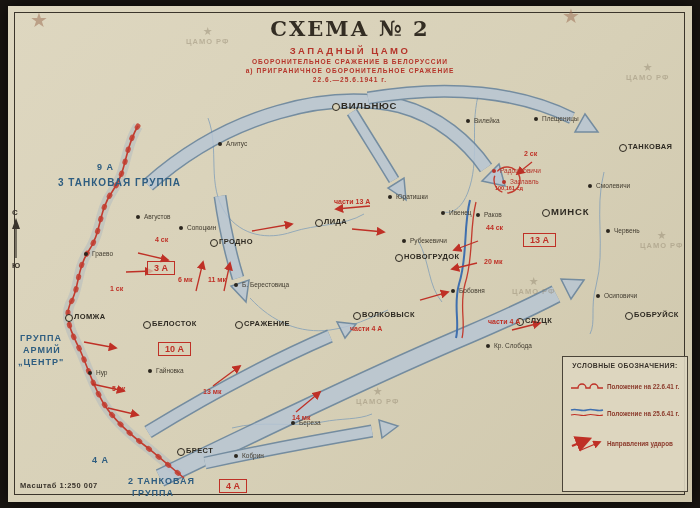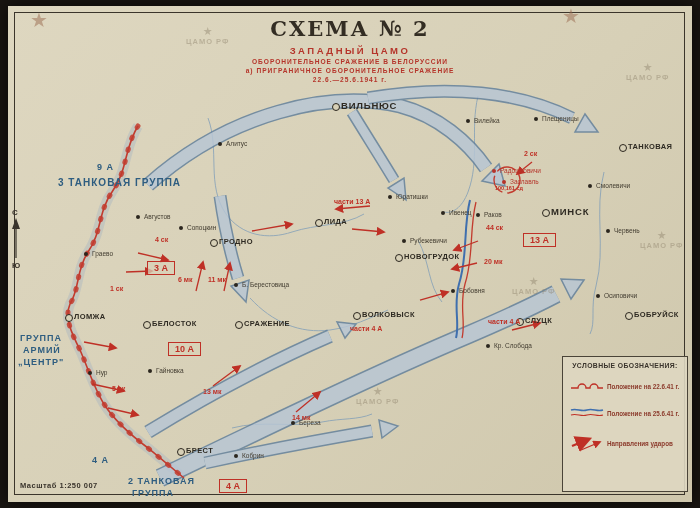--- a/index.html
+++ b/index.html
@@ -346,21 +346,21 @@
       <div class="sov" style="left: 292px; top: 417px; font-size: 7px;">14 мк</div>
       <div class="ger" style="left: 97px; top: 167px; font-size: 9px;">9 А</div>
       <div class="ger" style="left: 58px; top: 182px; font-size: 10px;">3 ТАНКОВАЯ ГРУППА</div>
       <div class="ger" style="left: 20px; top: 338px; font-size: 9px;">ГРУППА</div>
       <div class="ger" style="left: 23px; top: 350px; font-size: 9px;">АРМИЙ</div>
       <div class="ger" style="left: 18px; top: 362px; font-size: 9px;">„ЦЕНТР"</div>
       <div class="ger" style="left: 92px; top: 460px; font-size: 9px;">4 А</div>
       <div class="ger" style="left: 128px; top: 481px; font-size: 9px;">2 ТАНКОВАЯ</div>
       <div class="ger" style="left: 132px; top: 493px; font-size: 9px;">ГРУППА</div>
       <div class="abox" style="left: 147px; top: 261px;">3 А</div>
-      <div class="abox" style="left: 168px; top: 342px;">10 А</div>
+      <div class="abox" style="left: 158px; top: 342px;">10 А</div>
       <div class="abox" style="left: 523px; top: 233px;">13 А</div>
       <div class="abox" style="left: 219px; top: 479px;">4 А</div>
       <div class="wm big" style="left: 30px; top: 10px;">
         <div class="wm-star">★</div>
       </div>
       <div class="wm big" style="left: 562px; top: 6px;">
         <div class="wm-star">★</div>
       </div>
       <div class="wm" style="left: 186px; top: 26px;">
         <div class="wm-star">★</div>

